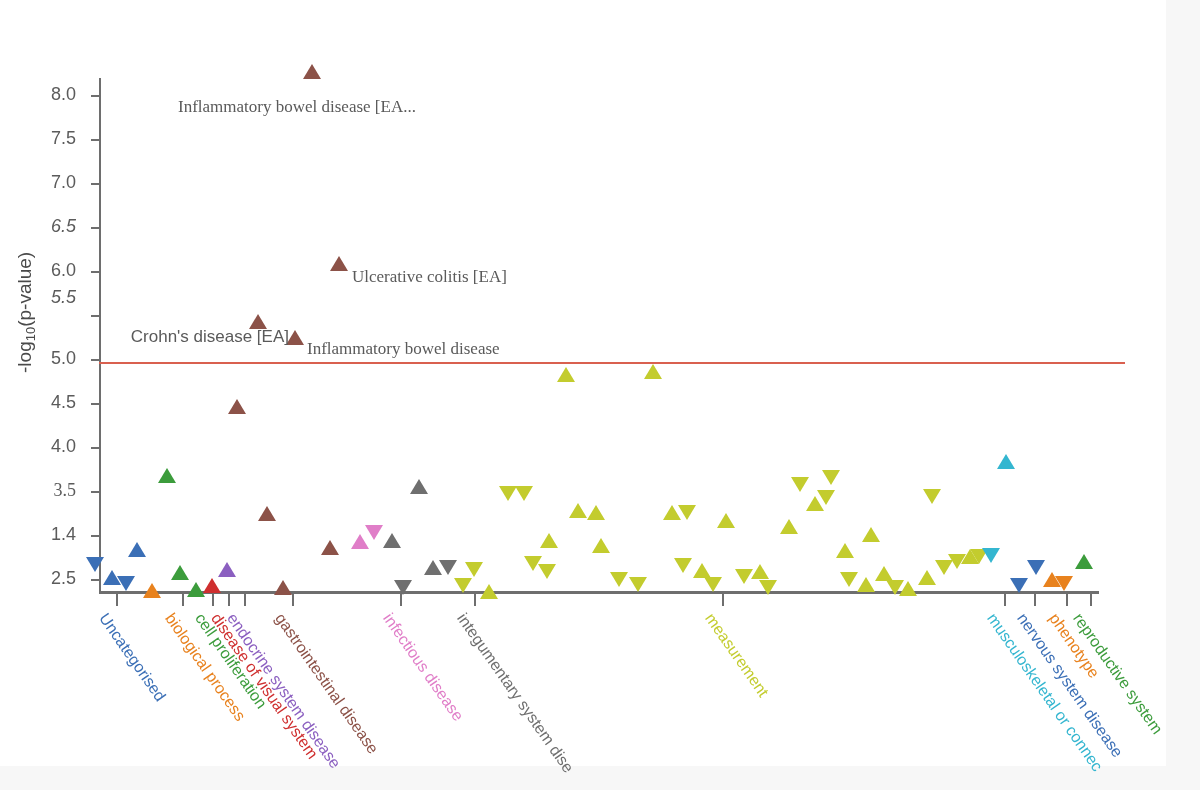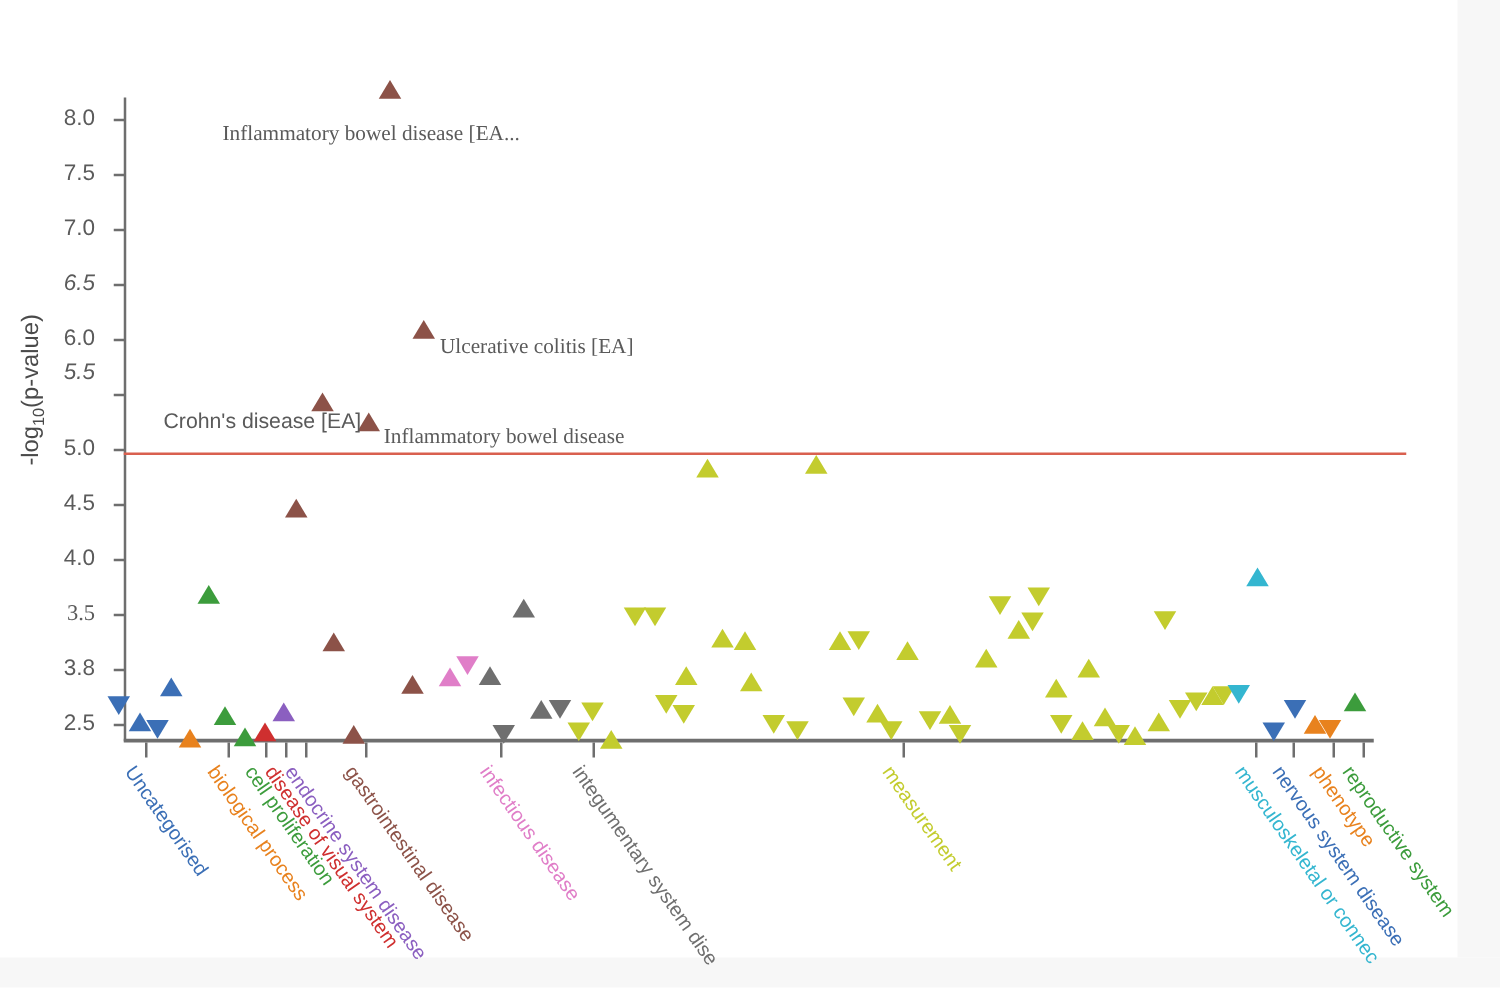--- a/index.html
+++ b/index.html
@@ -191,21 +191,21 @@
   <div class="axis-y-line"></div>
   <div class="ylabel-wrap">
     <span class="ylabel">
       <span>-log</span><sub>10</sub><span>(p-value)</span>
     </span>
   </div>
   <div id="yticks">
       <div class="ytick" style="top: 579px;"></div>
       <div class="ytick-label" style="top: 579px; left: 28px;">2.5</div>
       <div class="ytick" style="top: 535px;"></div>
-      <div class="ytick-label" style="top: 535px; left: 28px;">3.8</div>
+      <div class="ytick-label" style="top: 535px; left: 28px;">1.4</div>
       <div class="ytick" style="top: 491px;"></div>
       <div class="ytick-label" style="top: 491px; left: 28px; font-family: Liberation Serif, serif;">3.5</div>
       <div class="ytick" style="top: 447px;"></div>
       <div class="ytick-label" style="top: 447px; left: 28px;">4.0</div>
       <div class="ytick" style="top: 403px;"></div>
       <div class="ytick-label" style="top: 403px; left: 28px;">4.5</div>
       <div class="ytick" style="top: 359px;"></div>
       <div class="ytick-label" style="top: 359px; left: 28px;">5.0</div>
       <div class="ytick" style="top: 315px;"></div>
       <div class="ytick-label" style="top: 298px; left: 28px; font-style: italic;">5.5</div>

